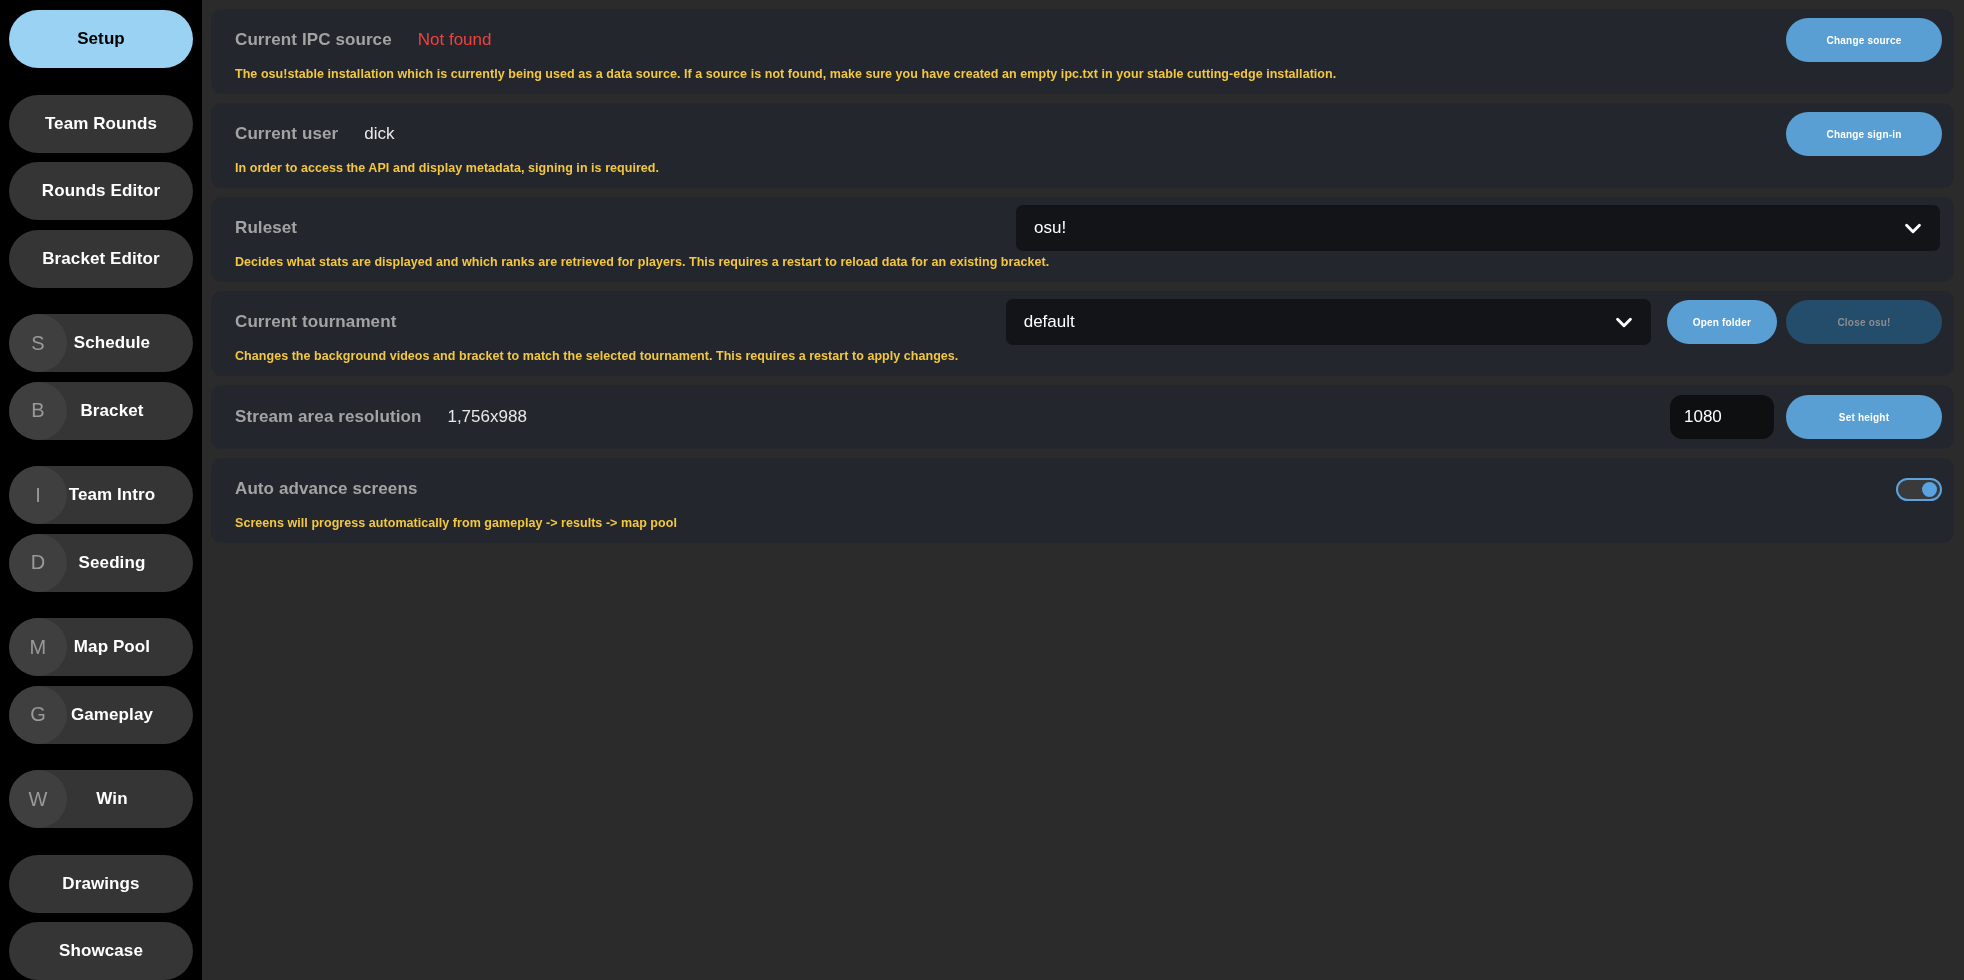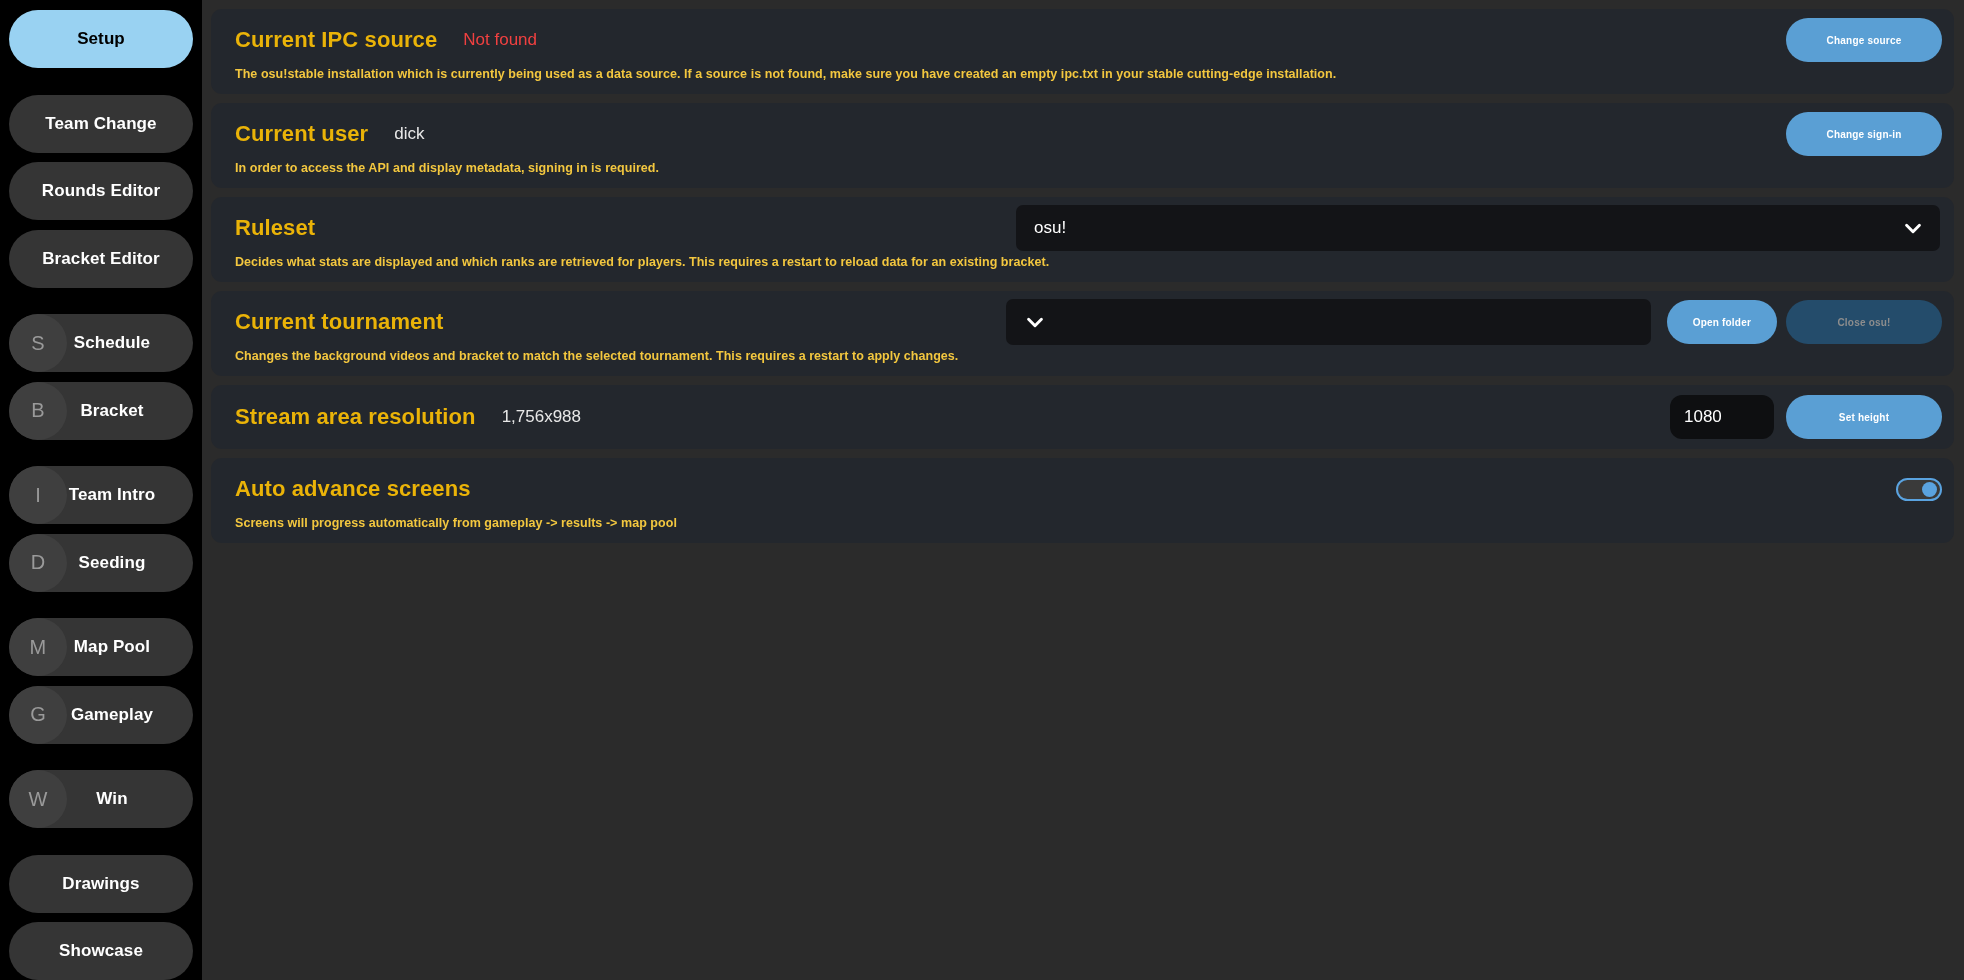--- a/index.html
+++ b/index.html
@@ -107,22 +107,22 @@
 
   .row-main {
     display: flex;
     align-items: center;
     min-height: 62px;
     padding: 0 12px 0 24px;
     gap: 0;
   }
 
   .row-label {
-    color: #eab308;
-    font-size: 22px;
+    color: #a3a3a3;
+    font-size: 17px;
     font-weight: bold;
     letter-spacing: 0.1px;
     white-space: nowrap;
   }
 
   .row-value {
     font-size: 17px;
     font-weight: normal;
     color: #e8e8e8;
     margin-left: 26px;
@@ -242,21 +242,21 @@
 
   <nav class="sidebar">
 
     <div class="nav-item active">
       <span class="nav-label">Setup</span>
     </div>
 
     <div class="nav-spacer-md"></div>
 
     <div class="nav-item">
-      <span class="nav-label">Team Change</span>
+      <span class="nav-label">Team Rounds</span>
     </div>
     <div class="nav-spacer-gap"></div>
     <div class="nav-item">
       <span class="nav-label">Rounds Editor</span>
     </div>
     <div class="nav-spacer-gap"></div>
     <div class="nav-item">
       <span class="nav-label">Bracket Editor</span>
     </div>
 
@@ -351,20 +351,21 @@
         </div>
       </div>
       <div class="row-desc">Decides what stats are displayed and which ranks are retrieved for players. This requires a restart to reload data for an existing bracket.</div>
     </section>
 
     <section class="row-card">
       <div class="row-main">
         <span class="row-label">Current tournament</span>
         <span class="spacer"></span>
         <div class="dropdown tournament-dd">
+          <span class="dd-value">default</span>
           <span class="chev">
             <svg width="22" height="22" viewBox="0 0 24 24" fill="none" stroke="#ffffff" stroke-width="3.2" stroke-linecap="round" stroke-linejoin="round">
                 <polyline points="5 9 12 16 19 9"></polyline>
               </svg>
           </span>
         </div>
         <span class="gap-16"></span>
         <button class="btn">Open folder</button>
         <span class="gap-8"></span>
         <button class="btn disabled wide">Close osu!</button>

